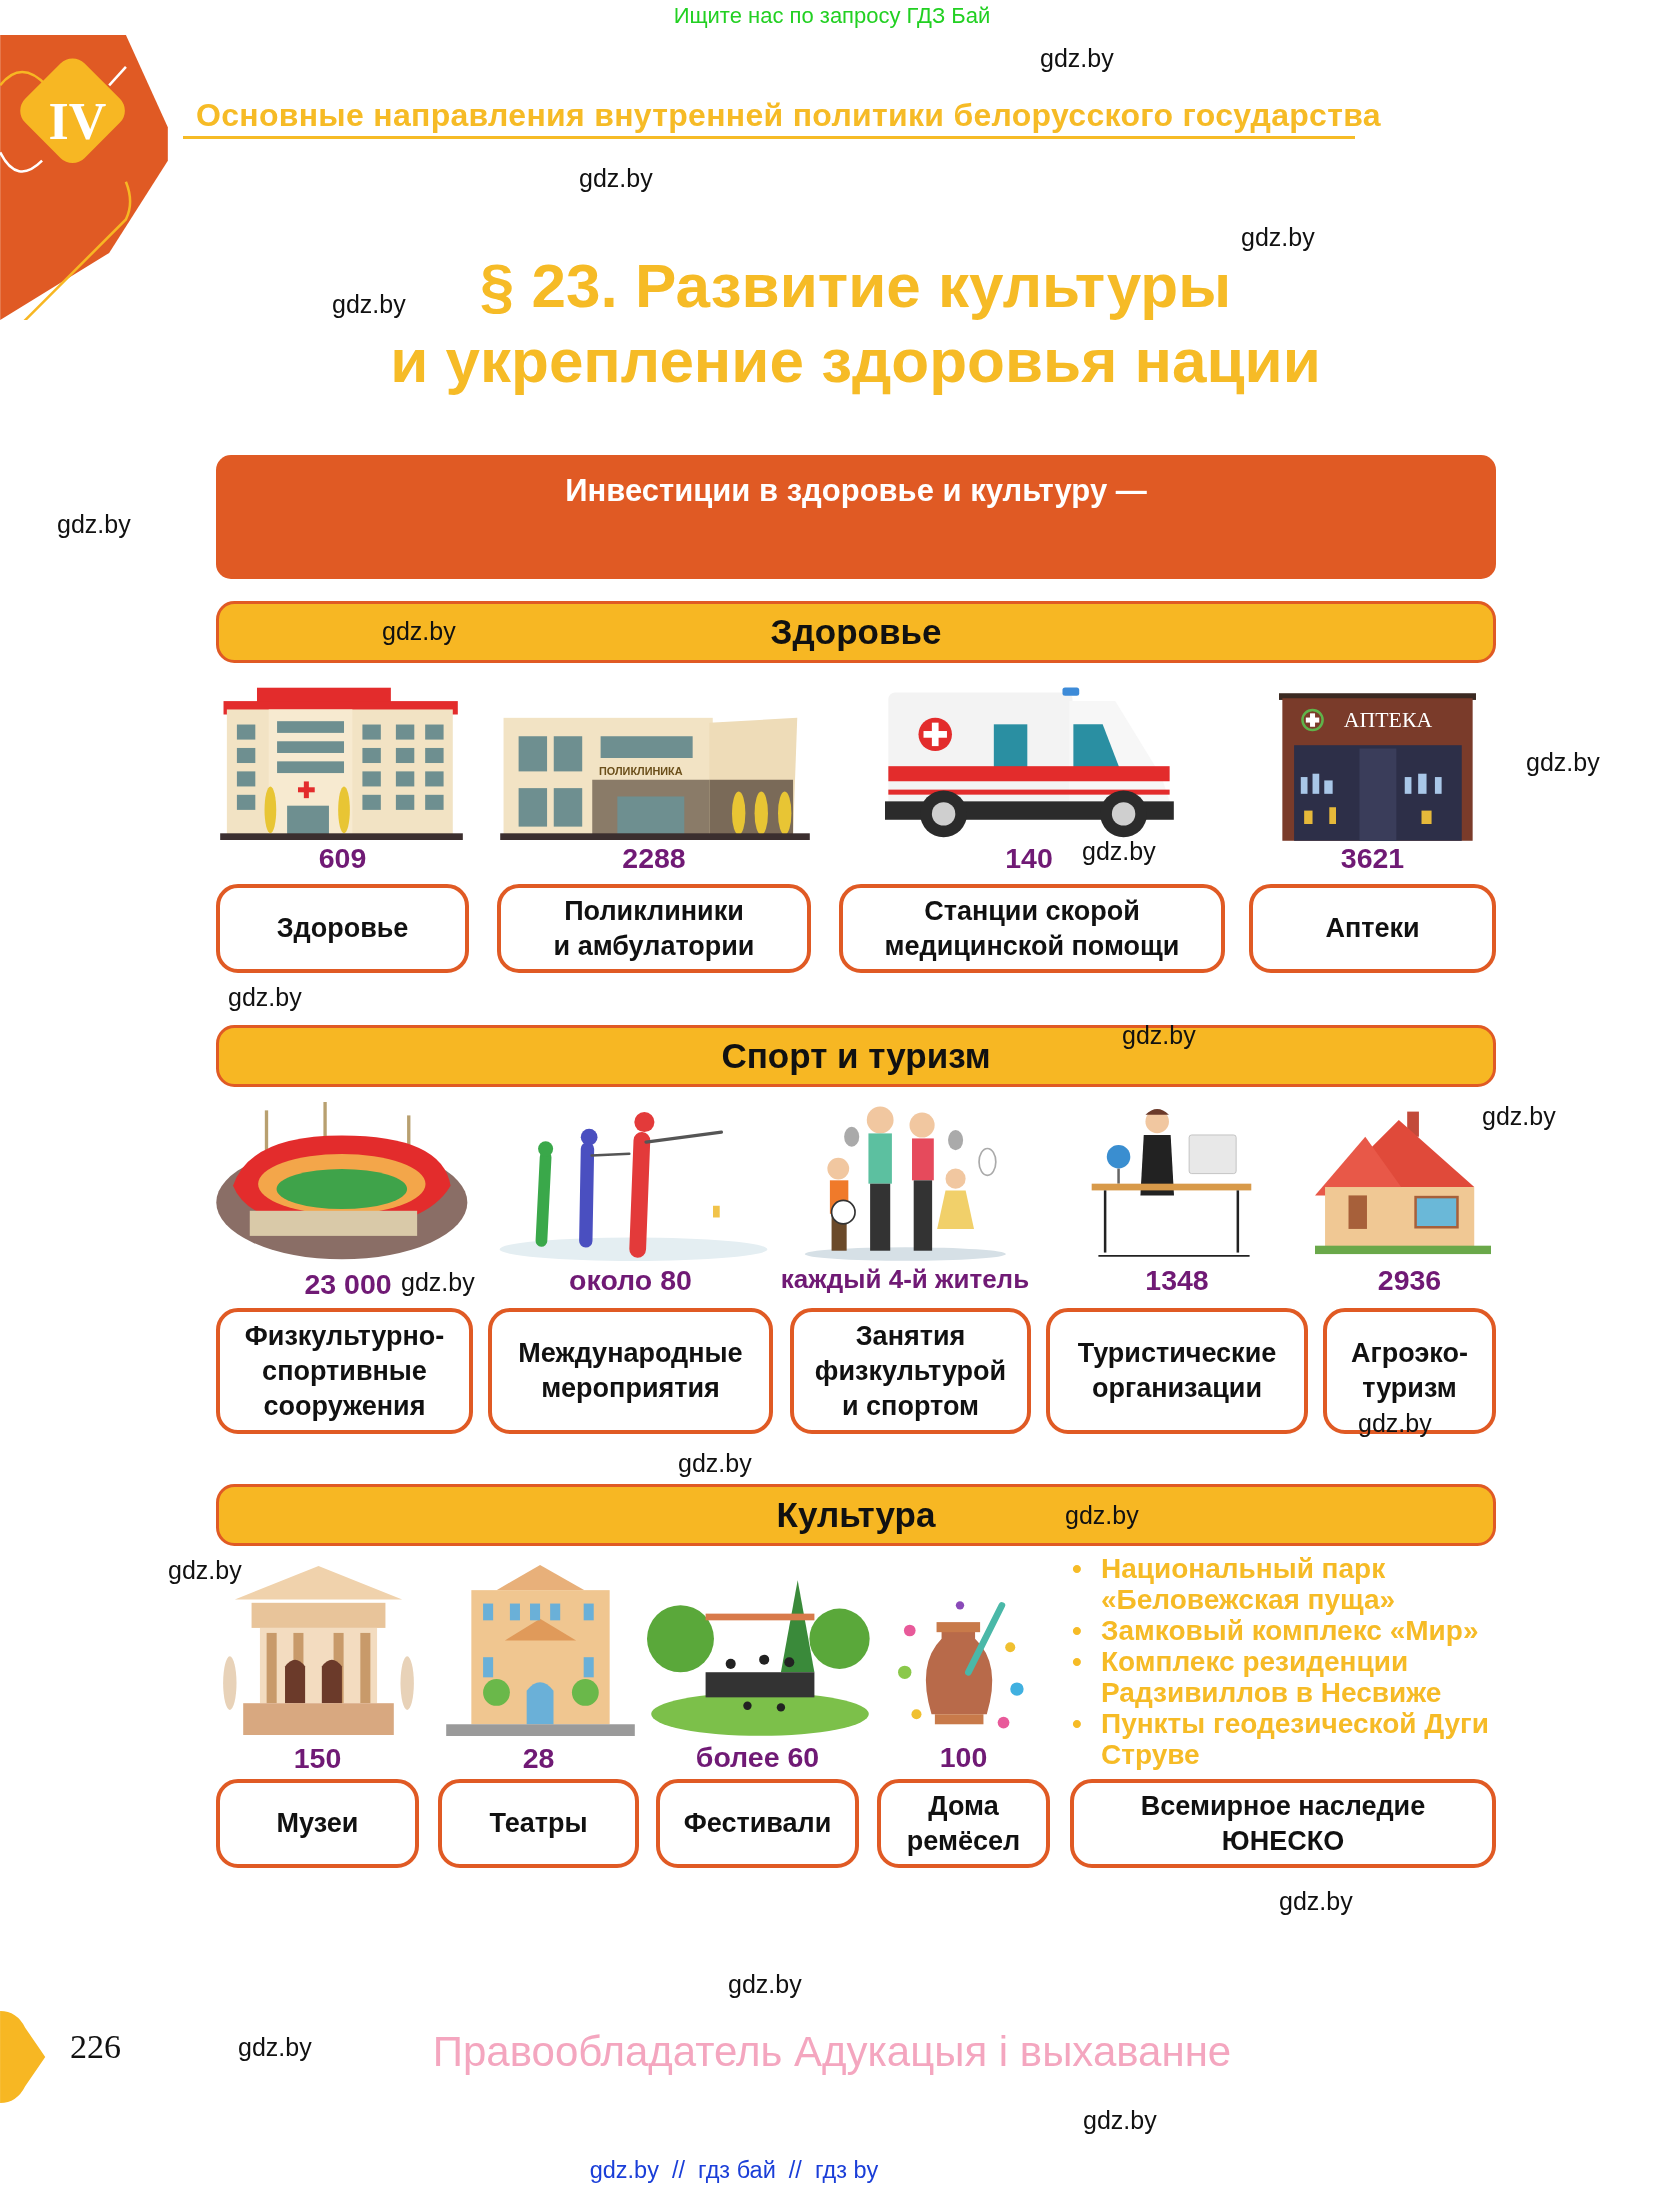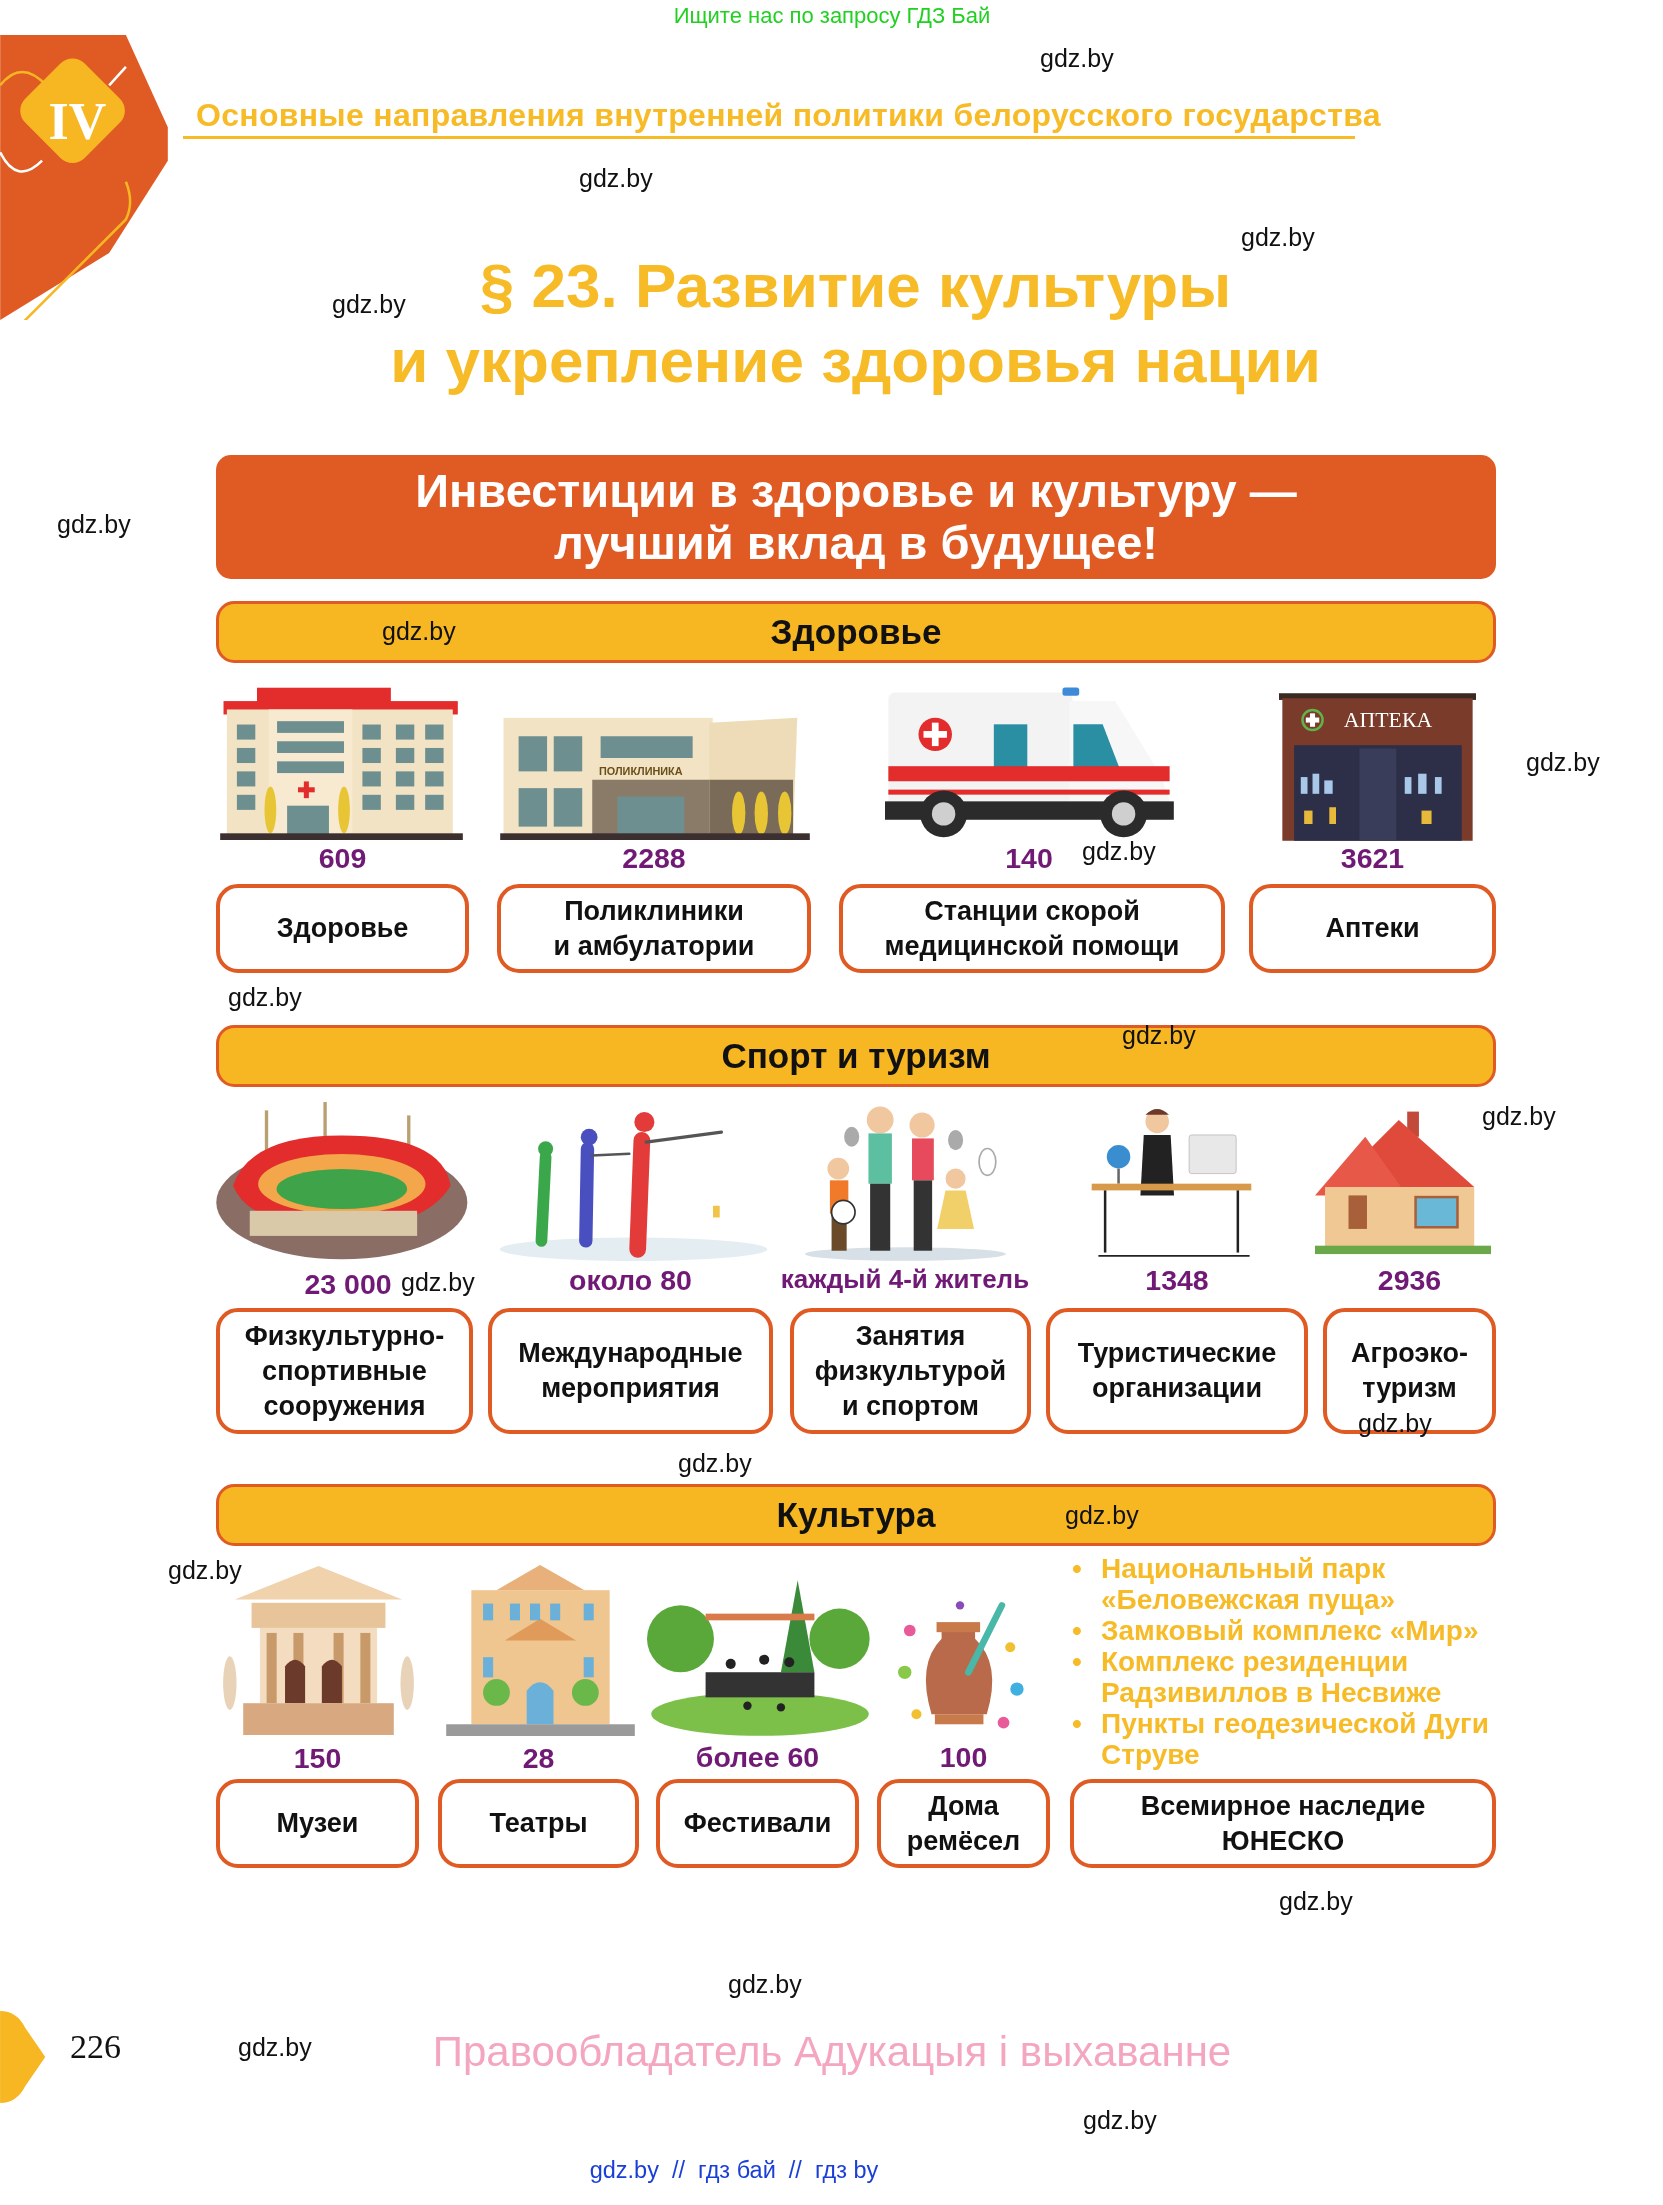--- a/index.html
+++ b/index.html
@@ -12,21 +12,21 @@
 
   
   .badge-wrap { left: 0; top: 35px; width: 168px; height: 285px; }
   .chapter-line { left: 183px; top: 94px; width: 1172px; border-bottom: 3.4px solid #f6bb26; height: 45px; }
   .chapter-text { left: 184px; top: 97px; font-size: 32px; font-weight: bold; color: #f6bb26; letter-spacing: 0.3px; white-space: nowrap; margin-left: 12px; }
 
   .title { left: 0; width: 1711px; text-align: center; font-size: 62px; font-weight: bold; color: #f6bb26; white-space: nowrap; }
 
   
   .banner { left: 216px; top: 455px; width: 1280px; height: 124px; background: #e05a24; border-radius: 15px;
-            color: #fff; font-weight: bold; font-size: 47px; text-align: center; line-height: 52px; padding-top: 10px; }
+            color: #fff; font-weight: bold; font-size: 31px; text-align: center; line-height: 52px; padding-top: 10px; }
 
   .section-bar { left: 216px; width: 1280px; height: 62px; background: #f7b723; border: 3.4px solid #e05a24;
                  border-radius: 18.4px; text-align: center; font-size: 35px; font-weight: bold; line-height: 55px; color: #111; }
 
   .num { font-size: 28.5px; font-weight: bold; color: #701a75; text-align: center; white-space: nowrap; }
   .box { border: 4.2px solid #e05a24; border-radius: 22px; background: #fff; display: flex; align-items: center;
          justify-content: center; text-align: center; font-size: 27px; font-weight: bold; line-height: 35px; color: #111; }
 
   .pic { display: flex; align-items: flex-end; justify-content: center; }
 
@@ -56,21 +56,20 @@
   </svg>
 </div>
 <div class="abs chapter-line"></div>
 <div class="abs chapter-text">Основные направления внутренней политики белорусского государства</div>
 
 <div class="abs title" style="top:250px;">§ 23. Развитие культуры</div>
 <div class="abs title" style="top:325px;">и укрепление здоровья нации</div>
 
 <div class="abs banner">
   <div>Инвестиции в здоровье и культуру —</div>
-  <div>лучший вклад в будущее!</div>
 </div>
 
 <div class="abs section-bar" style="top:601px;">Здоровье</div>
 
 <div class="abs pic" style="left:220px; top:676px; width:243px; height:164px;">
   <svg width="243" height="164" viewBox="0 0 290 196">
     <rect x="44" y="14" width="160" height="24" fill="#e32c2c"></rect>
     <rect x="4" y="30" width="280" height="16" fill="#e32c2c"></rect>
     <rect x="8" y="40" width="270" height="150" fill="#f2e3c4"></rect>
     <rect x="58" y="40" width="100" height="150" fill="#f7ead0"></rect>

